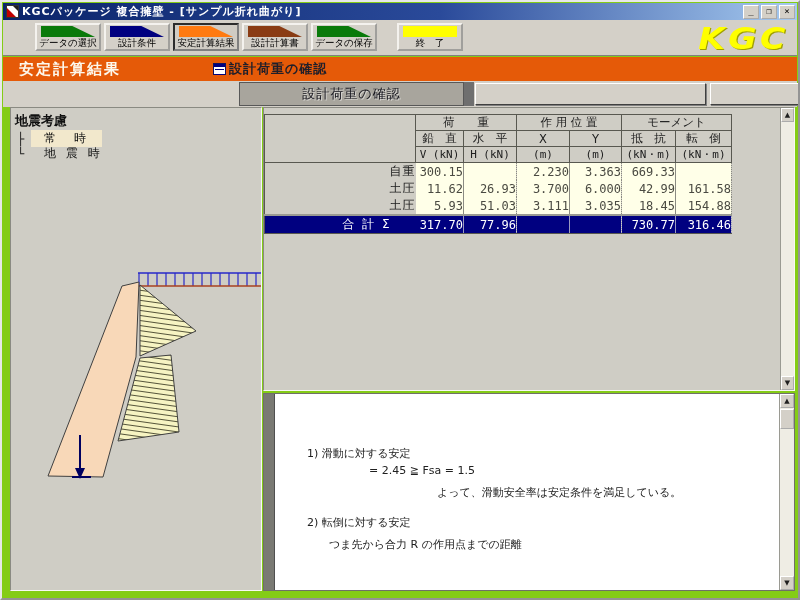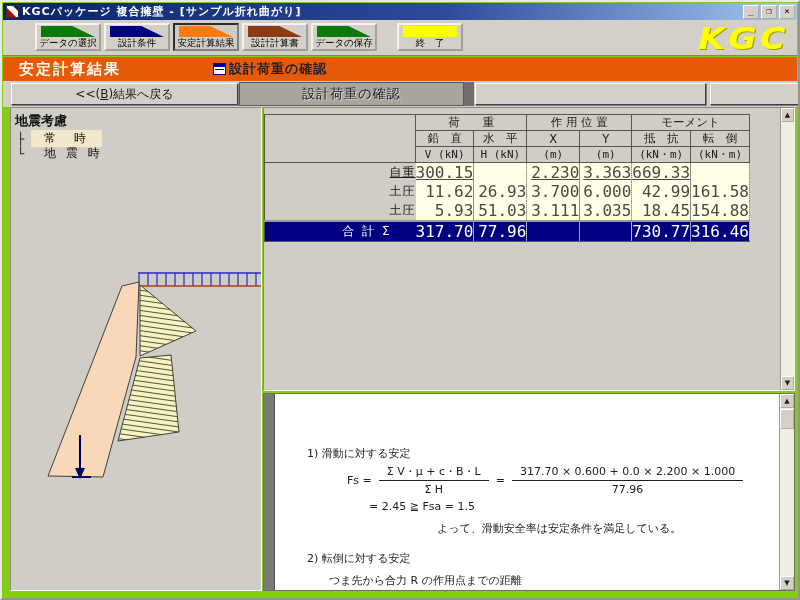--- a/index.html
+++ b/index.html
@@ -69,25 +69,25 @@
   .tablepanel{position:absolute;left:261px;right:3px;top:0;height:284px;background:#cfcdc5;
     border:1px solid;border-color:#8a8a82 #f8f8f4 #f8f8f4 #8a8a82;overflow:hidden;}
   table.loads{border-collapse:collapse;position:absolute;left:0;top:6px;table-layout:fixed;}
   table.loads td{padding:0;overflow:hidden;white-space:nowrap;}
   .hcell{font-size:11.5px;text-align:center;color:#202020;border:1px solid #585850;height:15px;}
   .hcell.unit{font-family:"DejaVu Sans Mono",monospace;font-size:11px;}
   .lblcol{width:151px;}
   .c1{width:48px;}.c2{width:53px;}.c3{width:53px;}.c4{width:52px;}.c5{width:54px;}.c6{width:56px;}
   td.rowlbl{background:#cfcdc5;font-size:12px;text-align:right;padding-right:38px;height:14px;
     border-left:1px solid #585850;color:#202020;letter-spacing:1px;}
-  td.val{background:#ffffe8;font-family:"DejaVu Sans Mono",monospace;font-size:16px;text-align:right;
+  td.val{background:#ffffe8;font-family:"DejaVu Sans Mono",monospace;font-size:12px;text-align:right;
     padding-right:4px;color:#4a4a42;height:14px;}
   td.vsolid{border-right:1px solid #8a8a82;}
   td.vdot{border-right:1px dotted #8a8a82;text-align:right;}
-  tr.firstdata td{border-top:1px solid #585850;text-decoration:underline;}
+  tr.firstdata td{border-top:1px solid #585850;}
   tr.sumrow td{background:#000080;color:#fff;border-top:2px solid #9a9a92;height:15px;}
   tr.sumrow td.rowlbl{background:#000080;color:#fff;font-size:12px;letter-spacing:2px;padding-right:24px;border-left:1px solid #585850;}
   tr.sumrow td.val{color:#fff;background:#000080;}
   tr.sumrow td.vdot{border-right:1px dotted #9a9ac0;}
   tr.sumrow td.vsolid{border-right:1px solid #9a9ac0;}
   tr.lastdata td{border-bottom:1px solid #585850;}
 
   
   .vscroll{position:absolute;right:0;top:0;bottom:0;width:14px;background:#efede4;border-left:1px solid #9a9a92;}
   .sb-btn{position:absolute;left:0;width:13px;height:14px;background:#d4d0c8;border:1px outset #fff;
@@ -156,21 +156,20 @@
 
   <div class="band">
     <div class="sect">安定計算結果</div>
     <div class="subt">
       <div class="mini-icon"></div>
       <span>設計荷重の確認</span>
     </div>
   </div>
 
   <div class="navrow">
-    <div class="nav-back"><span>&lt;&lt;(</span><span class="key">B</span><span>)結果へ戻る</span></div>
     <div class="nav-active">設計荷重の確認</div>
     <div class="nav-gap"></div>
     <div class="nav-blank1"></div>
     <div class="nav-blank2"></div>
   </div>
 
   <div class="main">
 
     <div class="sidepanel">
       <div class="side-title">地震考慮</div>
@@ -299,23 +298,20 @@
       <div class="vscroll">
         <div class="sb-btn sb-up">▲</div>
         <div class="sb-btn sb-dn">▼</div>
       </div>
     </div>
 
     <div class="calcpanel">
       <div class="calc-strip"></div>
       <div class="calc-body">
         <div>1)  滑動に対する安定</div>
-        <div class="fline ind2">
-          <span>Fs  =</span><span class="frac"><span class="num">Σ V・μ + c・B・L</span><span class="den">Σ H</span></span><span>=</span><span class="frac"><span class="num">317.70 × 0.600 +  0.0 × 2.200 × 1.000</span><span class="den">77.96</span></span>
-        </div>
         <div class="res">=   2.45  ≧  Fsa =  1.5</div>
         <div class="concl">よって、滑動安全率は安定条件を満足している。</div>
         <div class="sec2">2)  転倒に対する安定</div>
         <div class="sub">つま先から合力 R の作用点までの距離</div>
 
       </div>
       <div class="calc-sb">
         <div class="sb-btn sb-up" style="width:14px">▲</div>
         <div class="sb-thumb" style="width:14px"></div>
         <div class="sb-btn sb-dn" style="width:14px">▼</div>

